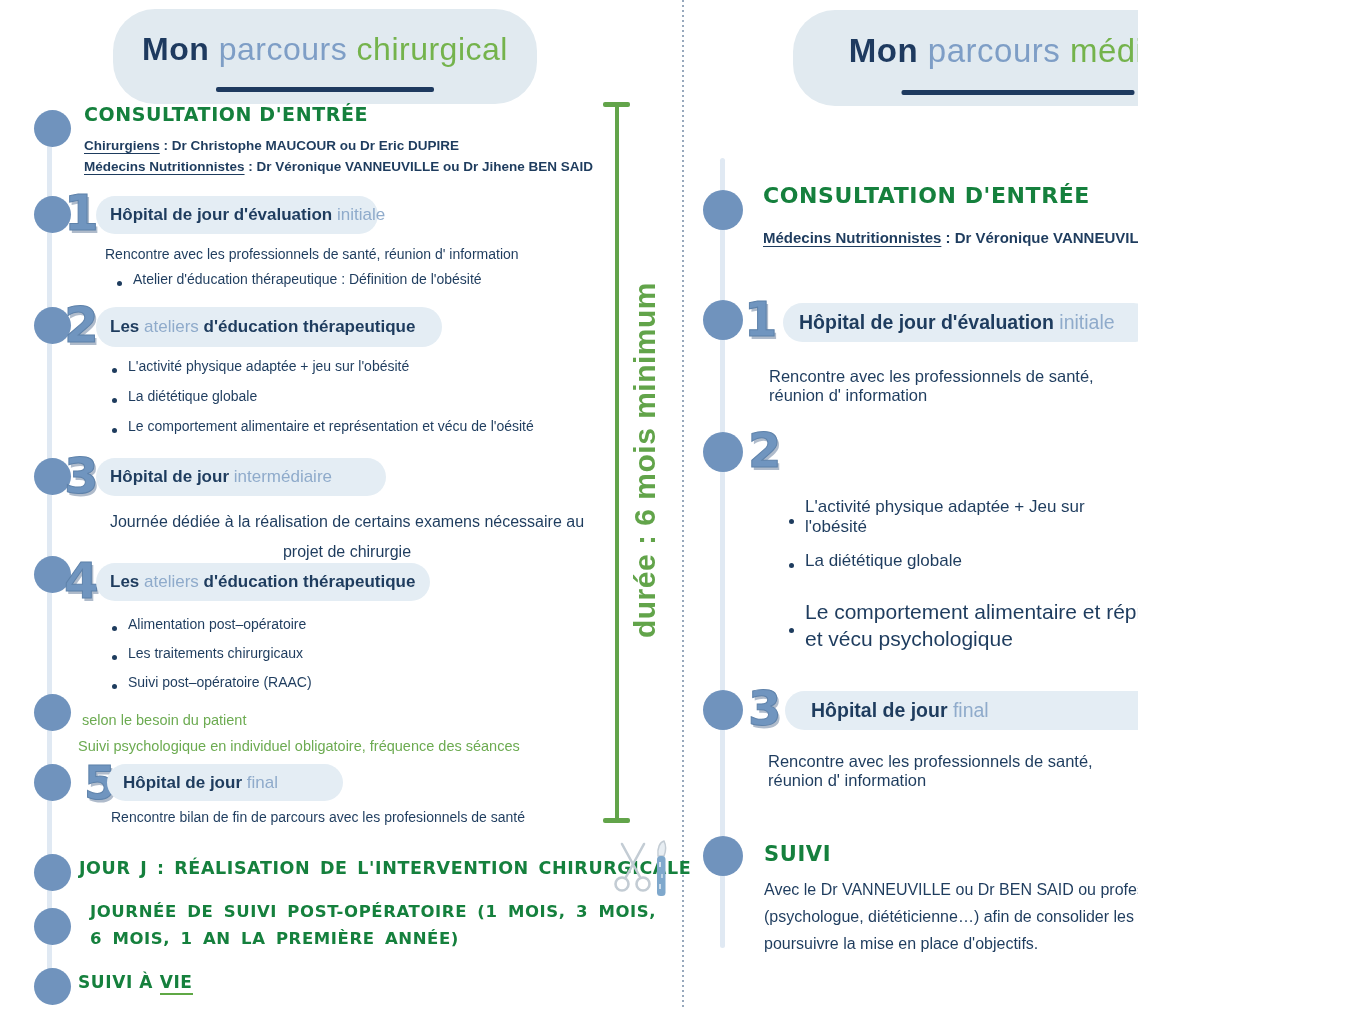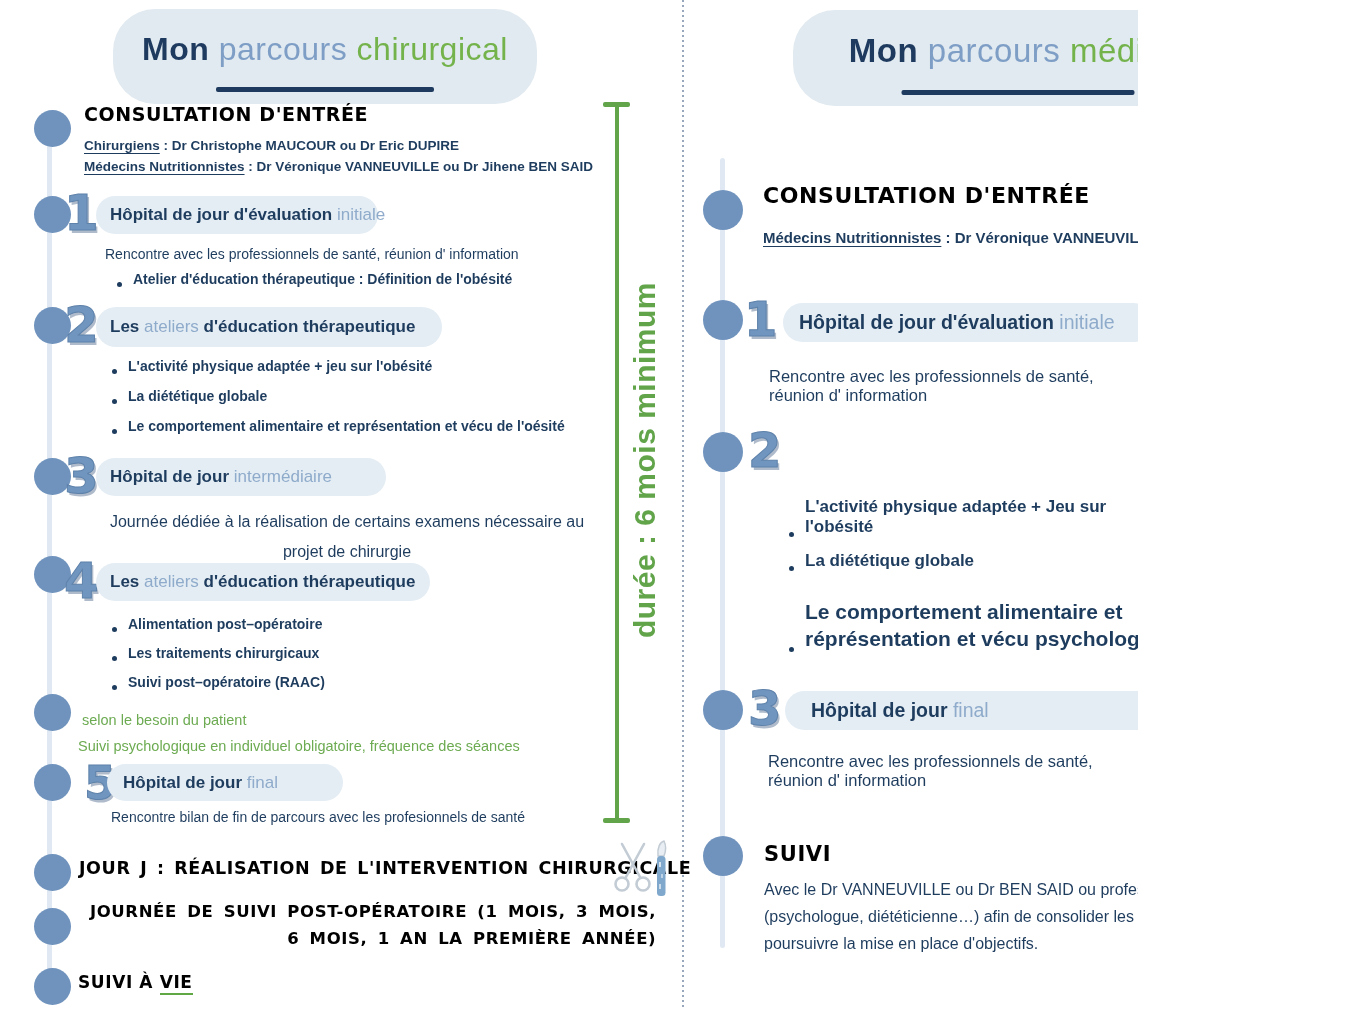--- a/index.html
+++ b/index.html
@@ -21,38 +21,38 @@
   .title-pill{position:absolute;background:#e1eaf0;border-radius:42px;display:flex;
               align-items:center;justify-content:center;padding-bottom:14px;}
   .title-text{font-size:32px;font-weight:600;letter-spacing:.5px;white-space:nowrap;}
   .t-navy{color:#1e3a5f;}
   .t-steel{color:#7e9ec6;font-weight:500;}
   .t-green{color:#74b34c;font-weight:500;}
   .title-underline{position:absolute;left:50%;transform:translateX(-50%);height:5px;
                    background:#1e3a5f;border-radius:2px;}
 
   
-  .gh{position:absolute;color:#000000;font-family:"DejaVu Sans",sans-serif;font-weight:800;
-      letter-spacing:.6px;white-space:nowrap;text-align:right;}
+  .gh{position:absolute;color:#15803d;font-family:"DejaVu Sans",sans-serif;font-weight:800;
+      letter-spacing:.6px;white-space:nowrap;}
 
   
   .docline{position:absolute;font-weight:600;white-space:nowrap;}
   .u{text-decoration:underline;text-underline-offset:3px;}
   .desc{position:absolute;font-weight:500;}
 
   
   .pill{position:absolute;background:#e4edf4;border-radius:26px;display:flex;
         align-items:center;white-space:nowrap;}
   .dk{font-weight:700;color:#1e3c5e;}
   .lt{font-weight:500;color:#8fabcb;}
   .num{position:absolute;font-family:"DejaVu Sans",sans-serif;font-weight:800;color:#7095bf;
        line-height:1;text-shadow:2px 3px 0 rgba(56,86,125,.40);-webkit-text-stroke:1px #5e82aa;}
 
   
-  .bullet{position:absolute;display:flex;align-items:flex-end;font-weight:700;}
+  .bullet{position:absolute;display:flex;align-items:center;font-weight:400;}
   .bdot{flex:none;width:5px;height:5px;border-radius:50%;background:#1e3c5e;margin:8px 11px 0 0;}
 
   
   .gnote{position:absolute;color:#6cab51;font-weight:500;}
 
   
   .bracket-line{position:absolute;background:#62a44a;border-radius:2px;}
   .dur-label{position:absolute;color:#62a44a;font-size:30px;font-weight:600;text-align:center;
              transform:rotate(-90deg);white-space:nowrap;letter-spacing:.5px;}
 

